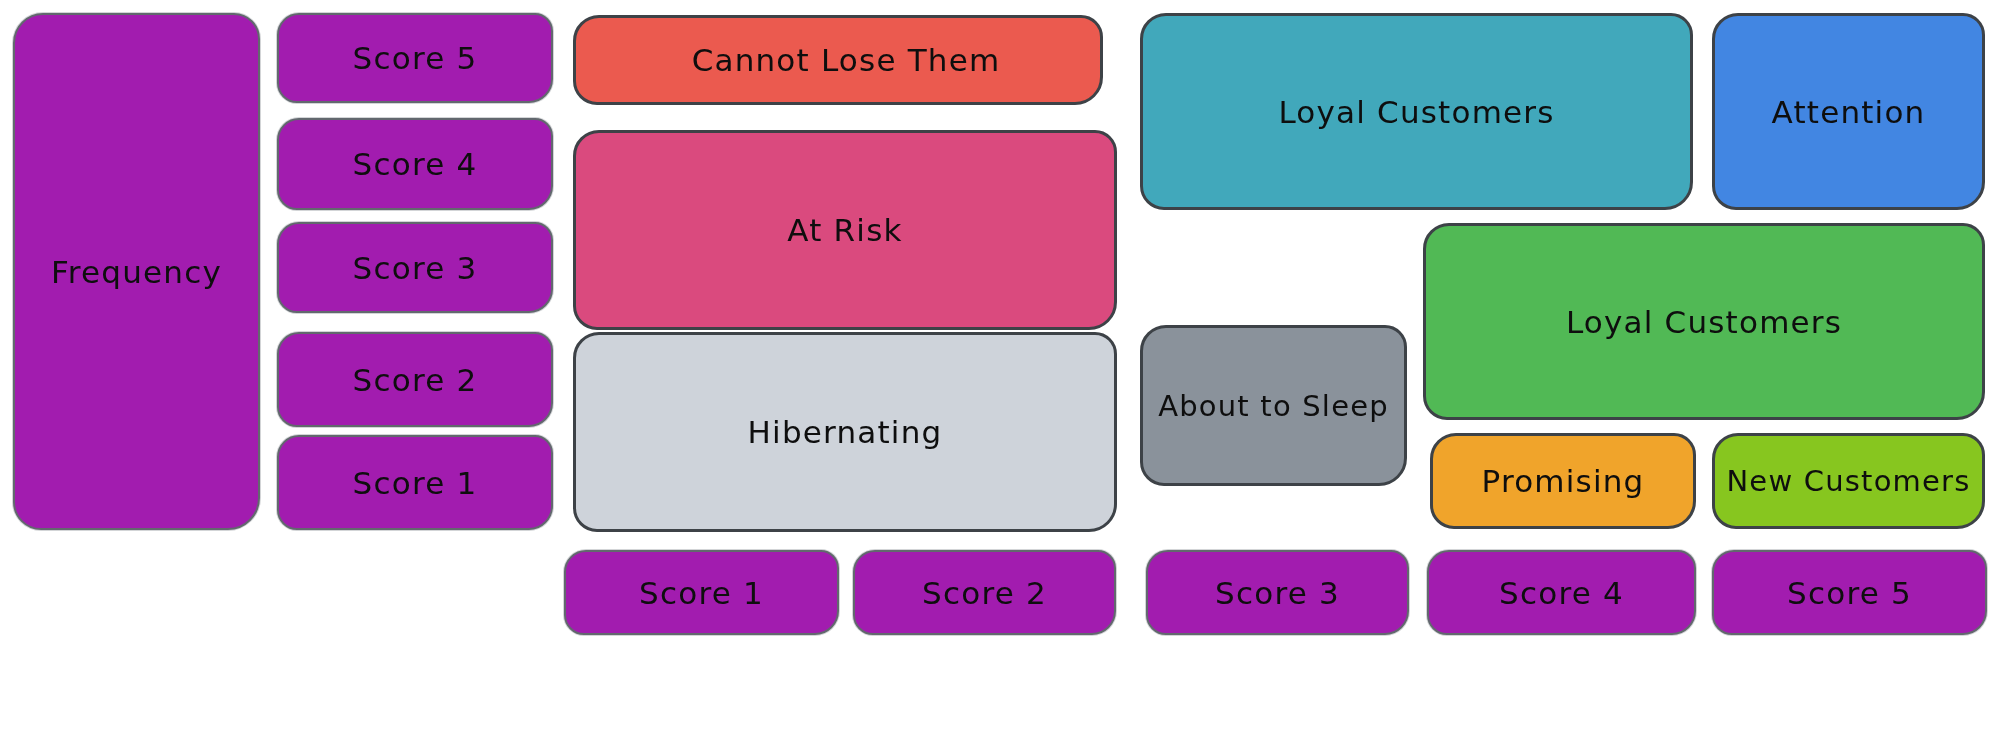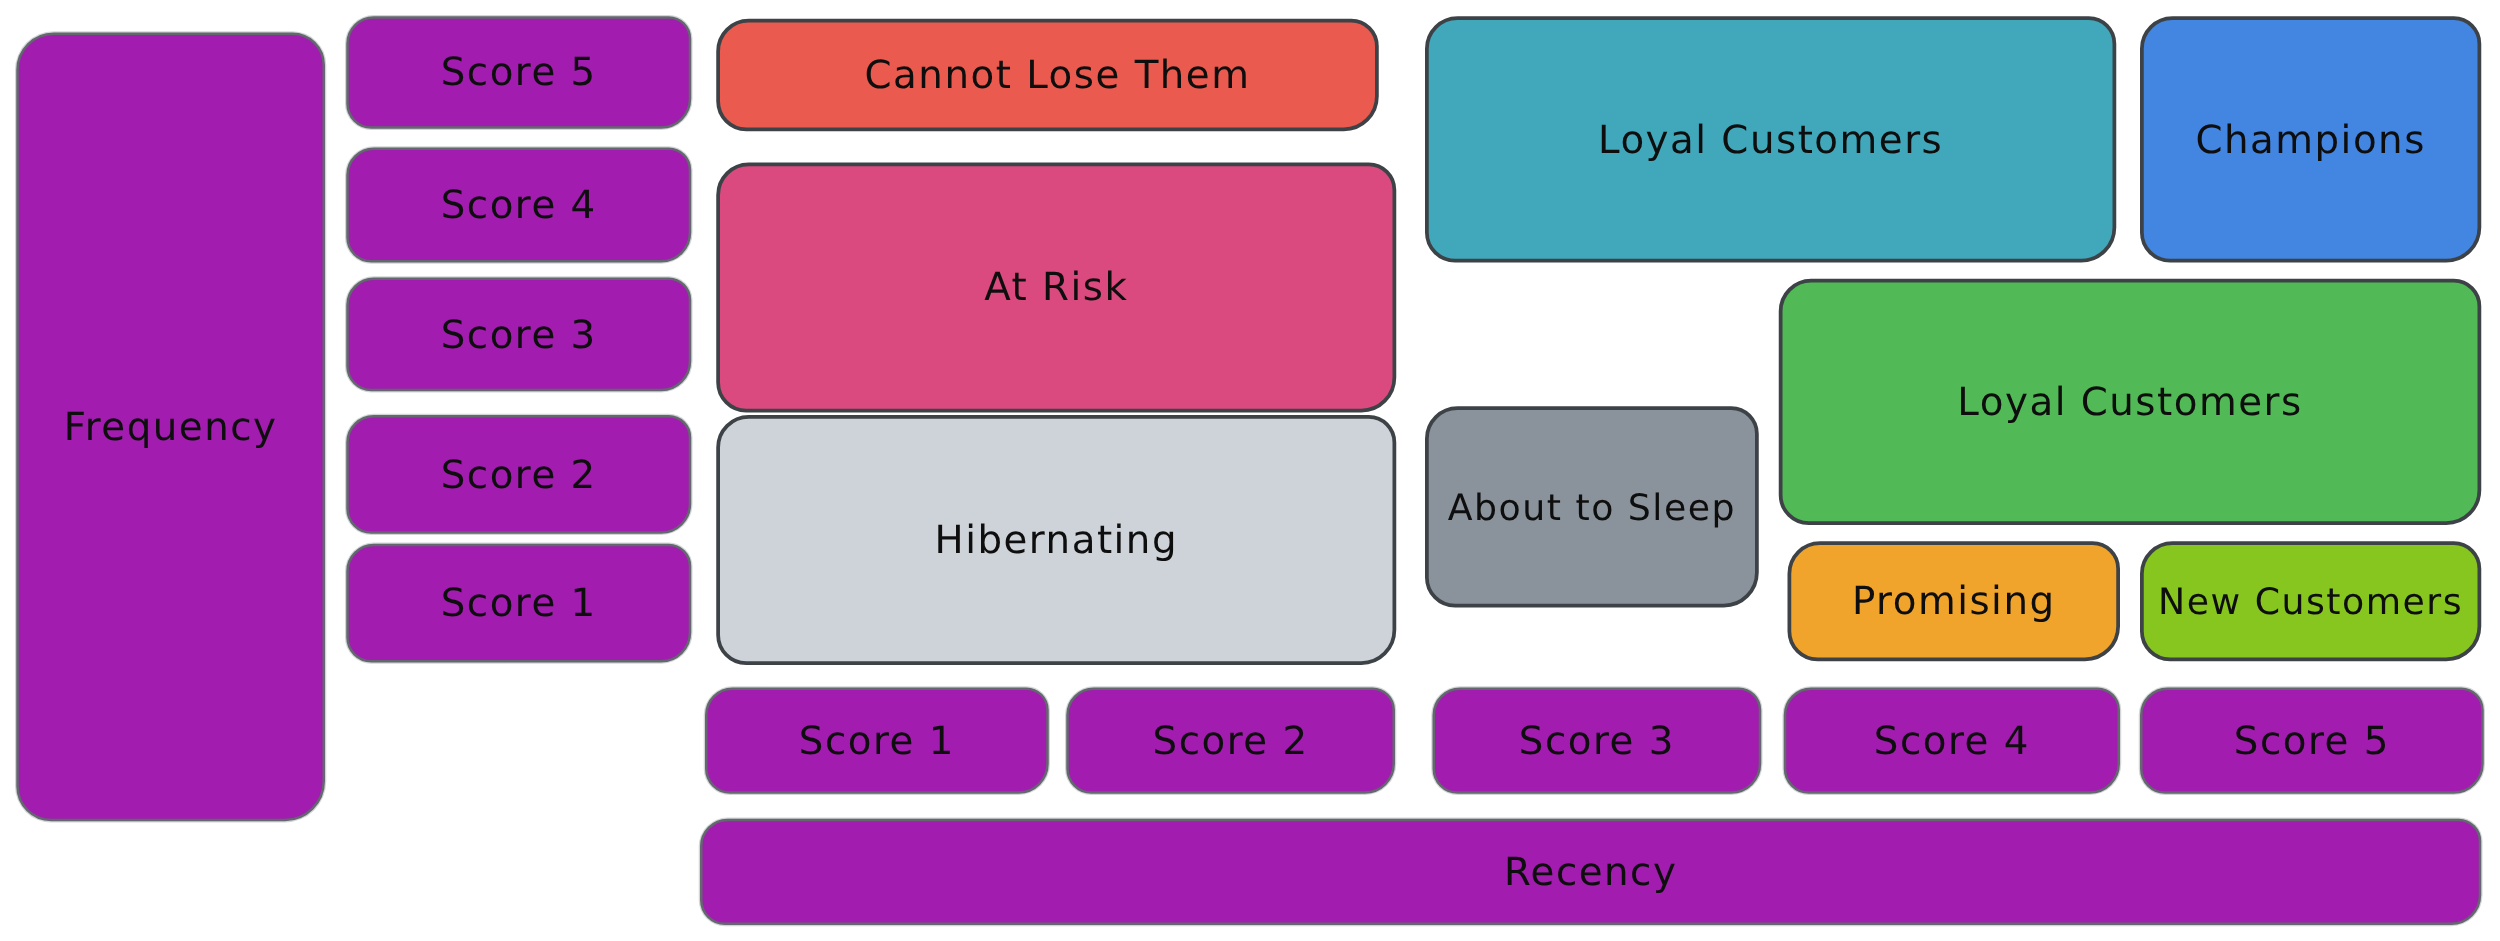--- a/index.html
+++ b/index.html
@@ -35,48 +35,47 @@
     border: 3px solid #3d4247;
     border-radius: 26px 22px 28px 24px;
   }
   .tall-label { border-radius: 30px 26px 32px 28px; }
 </style>
 </head>
 <body>
 
 <div id="canvas">
 
-  <div class="box white tall-label" style="left:13px; top:26px; width:247px; height:631px;">Frequency</div>
+  <div class="box white tall-label" style="left:13px; top:13px; width:247px; height:517px;">Frequency</div>
 
   <div class="box white" style="left:277px; top:13px;  width:276px; height:90px;">Score 5</div>
   <div class="box white" style="left:277px; top:118px; width:276px; height:92px;">Score 4</div>
   <div class="box white" style="left:277px; top:222px; width:276px; height:91px;">Score 3</div>
   <div class="box white" style="left:277px; top:332px; width:276px; height:95px;">Score 2</div>
   <div class="box white" style="left:277px; top:435px; width:276px; height:95px;">Score 1</div>
 
   <div class="box seg" style="left: 573px; top: 15px; width: 530px; height: 90px; background-color: rgb(235, 90, 79); padding-left: 16px;">Cannot Lose Them</div>
 
   <div class="box seg" style="left: 573px; top: 118px; width: 544px; height: 200px; background-color: rgb(218, 74, 126); margin-top: 12px;">At Risk</div>
 
   <div class="box seg" style="left: 573px; top: 332px; width: 544px; height: 200px; background-color: rgb(206, 211, 218);">Hibernating</div>
 
   <div class="box seg" style="left: 1140px; top: 13px; width: 553px; height: 197px; background-color: rgb(65, 168, 187);">Loyal Customers</div>
 
-  <div class="box seg" style="left: 1712px; top: 13px; width: 273px; height: 197px; background-color: rgb(66, 134, 226);">Champions</div>
+  <div class="box seg" style="left: 1712px; top: 13px; width: 273px; height: 197px; background-color: rgb(66, 134, 226);">Attention</div>
 
 
   <div class="box seg" style="left: 1423px; top: 223px; width: 562px; height: 197px; background-color: rgb(81, 185, 85);">Loyal Customers</div>
 
   <div class="box seg" style="left: 1140px; top: 325px; width: 267px; height: 161px; font-size: 29px; background-color: rgb(138, 146, 155);">About to Sleep</div>
 
   <div class="box seg" style="left: 1430px; top: 433px; width: 266px; height: 96px; background-color: rgb(240, 164, 43);">Promising</div>
 
   <div class="box seg" style="left: 1712px; top: 433px; width: 273px; height: 96px; font-size: 29px; background-color: rgb(135, 198, 31);">New Customers</div>
 
   <div class="box white" style="left:564px; top:550px; width:275px; height:85px;">Score 1</div>
   <div class="box white" style="left:853px; top:550px; width:263px; height:85px;">Score 2</div>
   <div class="box white" style="left:1146px; top:550px; width:263px; height:85px;">Score 3</div>
   <div class="box white" style="left:1427px; top:550px; width:269px; height:85px;">Score 4</div>
   <div class="box white" style="left:1712px; top:550px; width:275px; height:85px;">Score 5</div>
 
-  <div class="box white" style="left:560px; top:655px; width:1425px; height:85px;">Recency</div>
 
 </div>
 
 </body></html>

